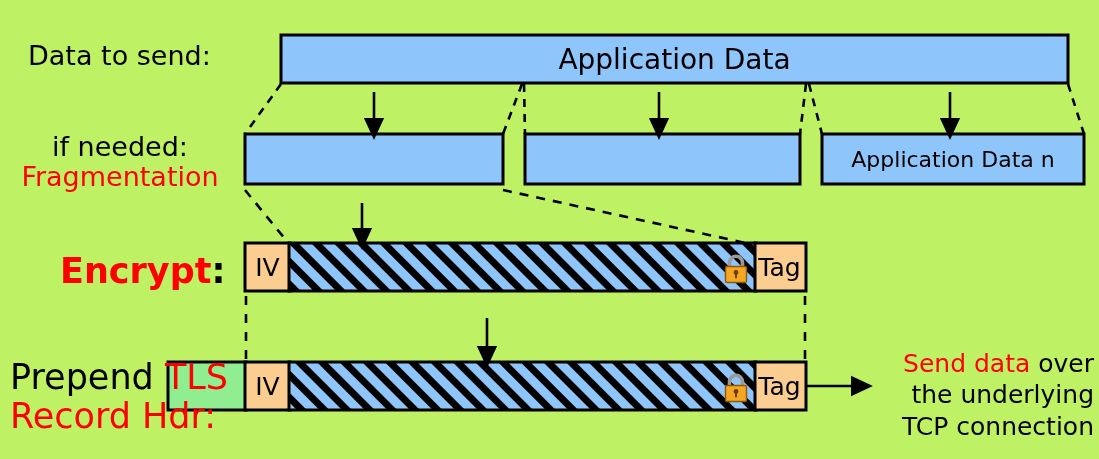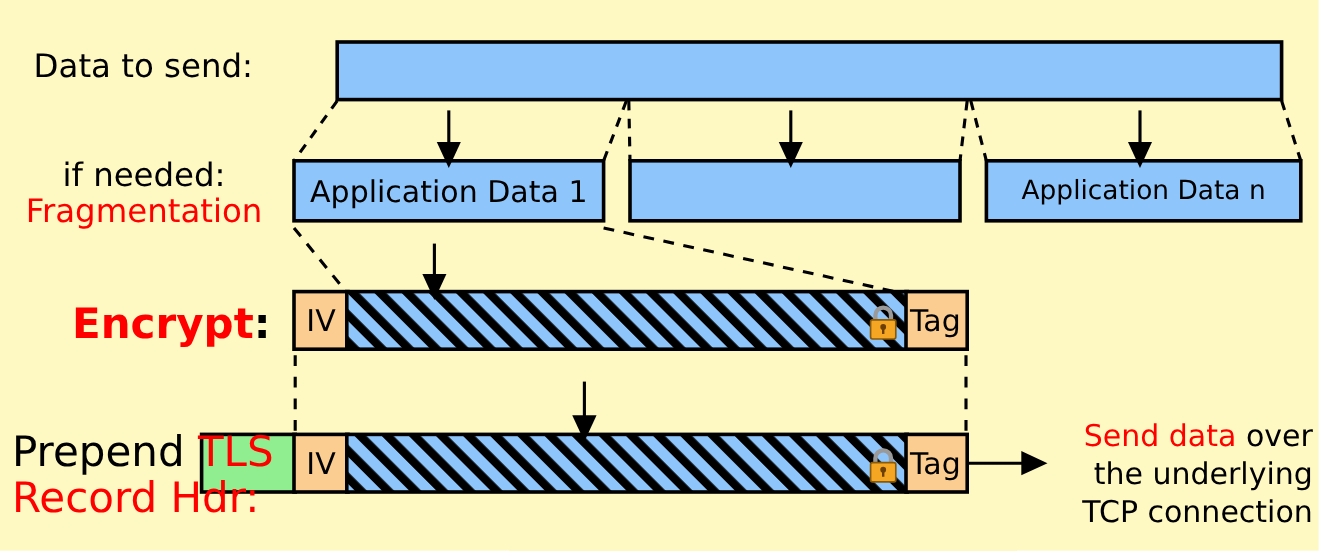--- a/index.html
+++ b/index.html
@@ -5,21 +5,21 @@
   html,body{margin:0;padding:0;background:#ffffff;}
   body{
     font-family:"DejaVu Sans","Liberation Sans",sans-serif;
     -webkit-font-smoothing:antialiased;
   }
   #stage{
     position:relative;
     width:1099px;
     height:459px;
     overflow:hidden;
-    background:#fef9c3;
+    background:#bef264;
   }
   #svg-layer{
     position:absolute;
     left:0;top:0;
     width:1099px;
     height:459px;
     pointer-events:none;
   }
   .lbl{
     position:absolute;
@@ -159,22 +159,22 @@
 
   <div class="lbl" style="left:10px;top:358px;font-size:35px;width:150px;text-align:left;">
     <div>
       <span class="blk">Prepend </span><span class="red">TLS</span>
     </div>
     <div>
       <span class="red">Record Hdr:</span>
     </div>
   </div>
 
+  <div class="boxtext" style="left:281px;top:35px;width:787px;height:48px;font-size:28px;">Application Data</div>
 
-  <div class="boxtext" style="left:245px;top:134px;width:258px;height:50px;font-size:25px;">Application Data 1</div>
   <div class="boxtext" style="left:822px;top:134px;width:262px;height:50px;font-size:22px;">Application Data n</div>
 
   <div class="boxtext" style="left:245px;top:243px;width:45px;height:48px;font-size:25px;">IV</div>
   <div class="boxtext" style="left:753px;top:243px;width:53px;height:48px;font-size:25px;">Tag</div>
 
   <div class="boxtext" style="left:245px;top:362px;width:45px;height:48px;font-size:25px;">IV</div>
   <div class="boxtext" style="left:753px;top:362px;width:53px;height:48px;font-size:25px;">Tag</div>
 
   <div class="lbl" style="left:866px;top:348px;font-size:25px;text-align:right;width:228px;line-height:1.25;">
     <div>

